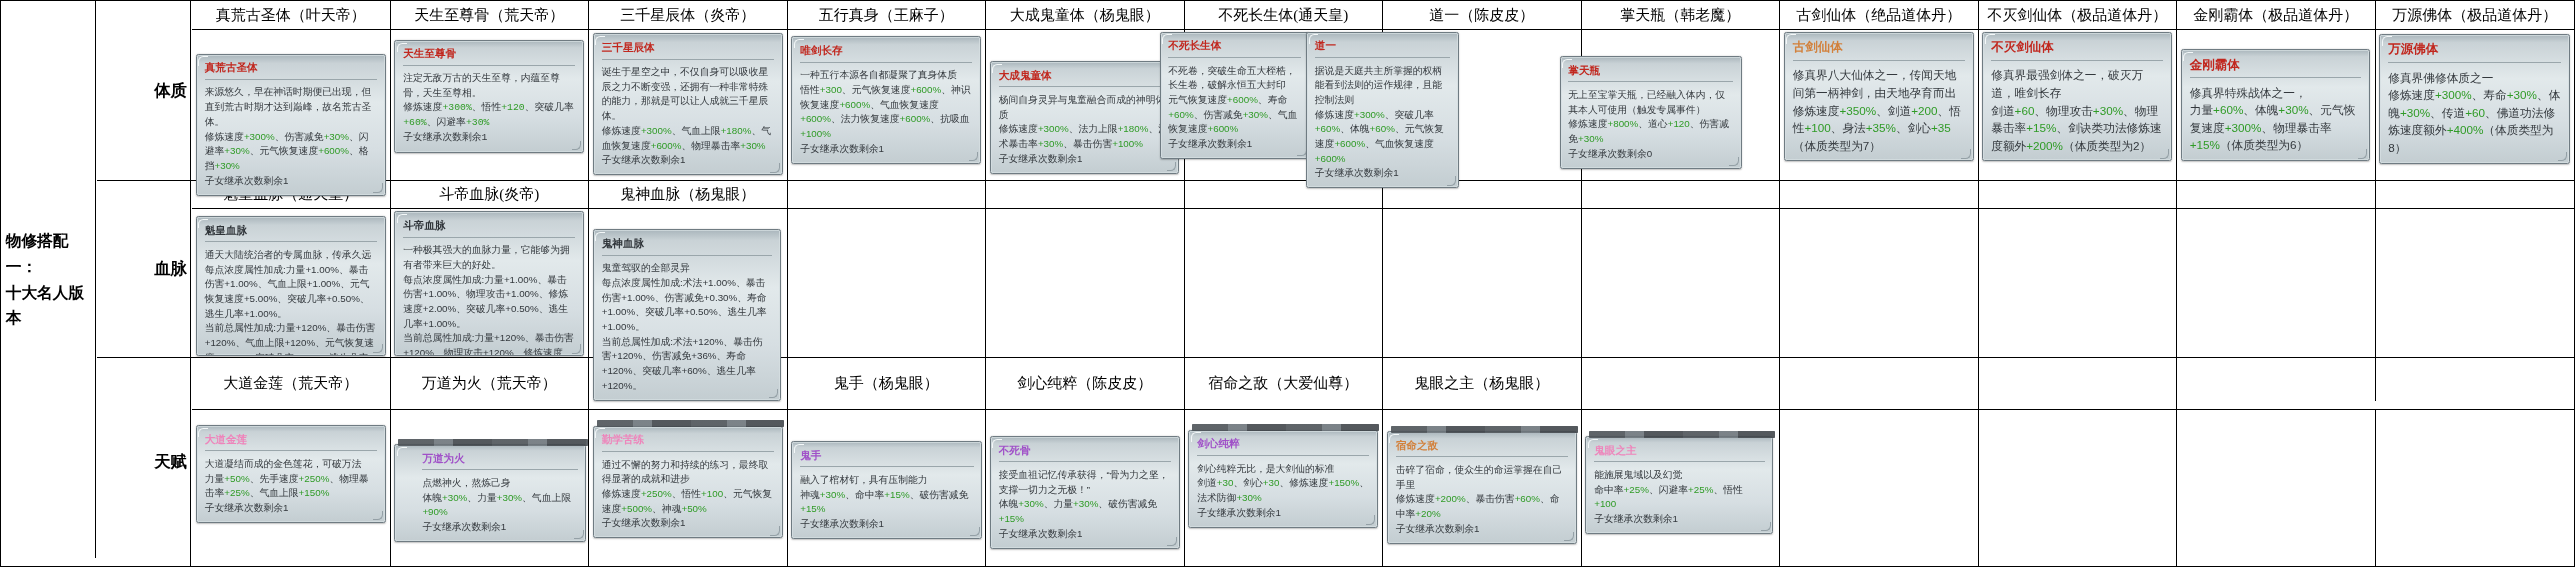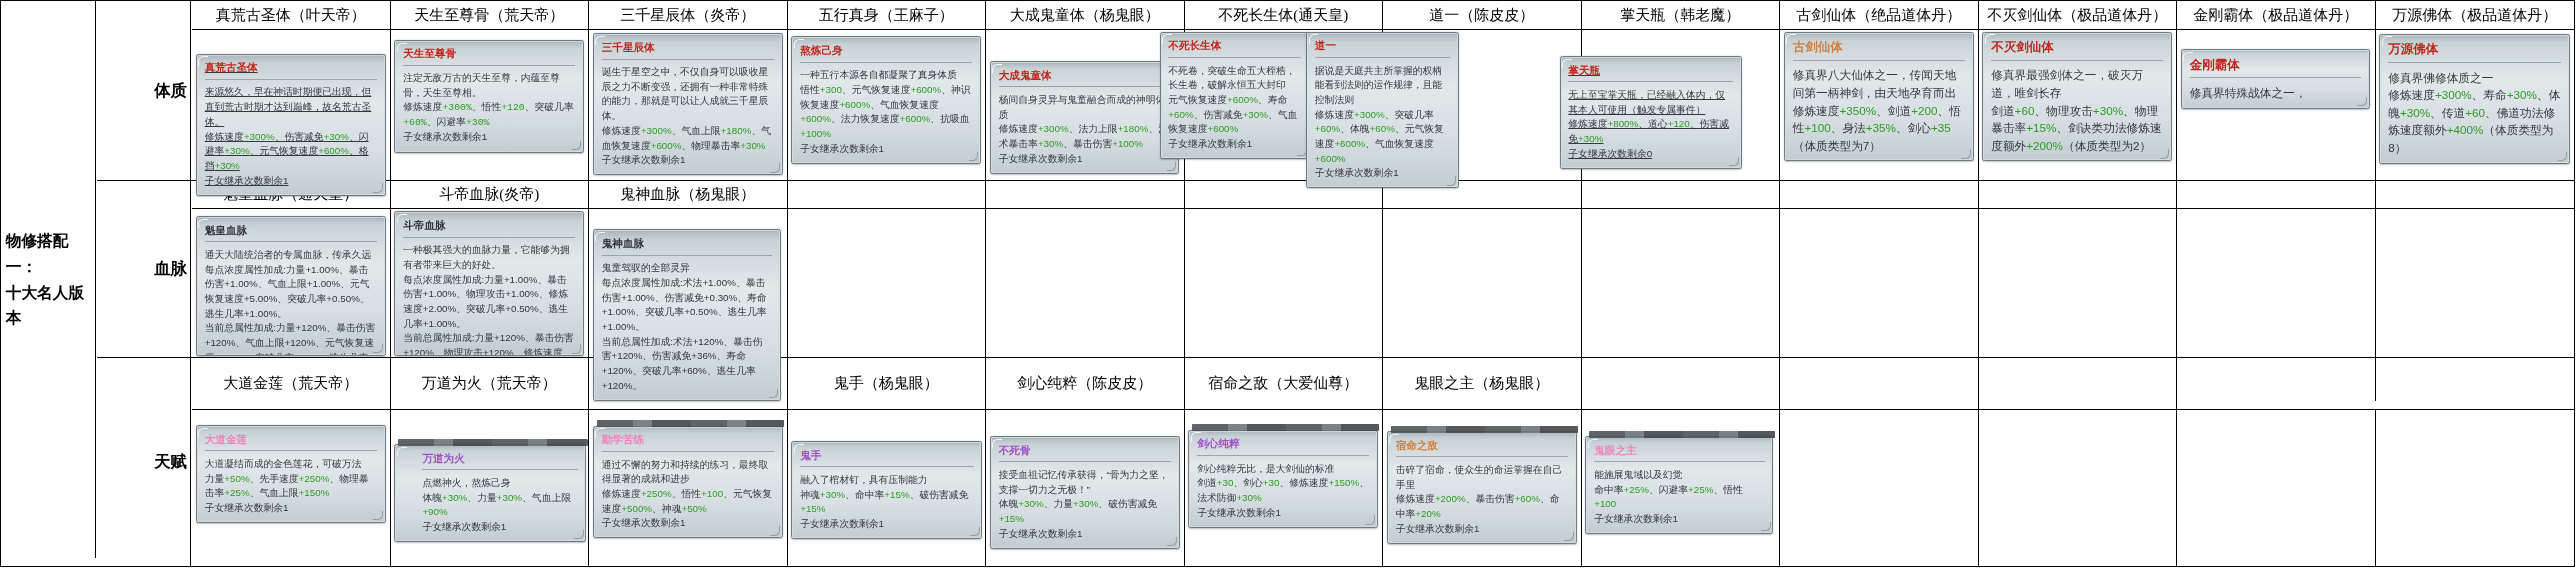--- a/index.html
+++ b/index.html
@@ -72,21 +72,21 @@
           <div class="hdrcell">不死长生体(通天皇)</div>
           <div class="hdrcell">道一（陈皮皮）</div>
           <div class="hdrcell">掌天瓶（韩老魔）</div>
           <div class="hdrcell">古剑仙体（绝品道体丹）</div>
           <div class="hdrcell">不灭剑仙体（极品道体丹）</div>
           <div class="hdrcell">金刚霸体（极品道体丹）</div>
           <div class="hdrcell">万源佛体（极品道体丹）</div>
         </div>
         <div class="bodyrow" style="top: 29px;">
           <div class="cell">
-            <div class="tip tc-host" style="margin-top: 23.5px; text-decoration: underline;">
+            <div class="tip tc-host" style="margin-top: 23.5px;">
               <div class="tip-title tc-red">真荒古圣体</div>
               <div class="tip-body">
                 <div class="tip-line">来源悠久，早在神话时期便已出现，但直到荒古时期才达到巅峰，故名荒古圣体。</div>
                 <div class="tip-line">修炼速度<span class="gv">+300%</span>、伤害减免<span class="gv">+30%</span>、闪避率<span class="gv">+30%</span>、元气恢复速度<span class="gv">+600%</span>、格挡<span class="gv">+30%</span></div>
                 <div class="tip-line">子女继承次数剩余1</div>
               </div>
             </div>
           </div>
           <div class="cell">
             <div class="tip tc-host" style="margin-top: 10px; font-family: Liberation Mono, monospace;">
@@ -103,21 +103,21 @@
               <div class="tip-title tc-red">三千星辰体</div>
               <div class="tip-body">
                 <div class="tip-line">诞生于星空之中，不仅自身可以吸收星辰之力不断变强，还拥有一种非常特殊的能力，那就是可以让人成就三千星辰体。</div>
                 <div class="tip-line">修炼速度<span class="gv">+300%</span>、气血上限<span class="gv">+180%</span>、气血恢复速度<span class="gv">+600%</span>、物理暴击率<span class="gv">+30%</span></div>
                 <div class="tip-line">子女继承次数剩余1</div>
               </div>
             </div>
           </div>
           <div class="cell">
             <div class="tip tc-host" style="margin-top: 6.3px;">
-              <div class="tip-title tc-red">熬炼己身</div>
+              <div class="tip-title tc-red">唯剑长存</div>
               <div class="tip-body">
                 <div class="tip-line">一种五行本源各自都凝聚了真身体质</div>
                 <div class="tip-line">悟性<span class="gv">+300</span>、元气恢复速度<span class="gv">+600%</span>、神识恢复速度<span class="gv">+600%</span>、气血恢复速度<span class="gv">+600%</span>、法力恢复速度<span class="gv">+600%</span>、抗吸血<span class="gv">+100%</span></div>
                 <div class="tip-line">子女继承次数剩余1</div>
               </div>
             </div>
           </div>
           <div class="cell">
             <div class="tip tc-host" style="margin-top: 31px; width: 189px;">
               <div class="tip-title tc-red">大成鬼童体</div>
@@ -142,21 +142,21 @@
             <div class="tip tc-host" style="margin-top: 1.6px; width: 153px; margin-left: -77px;">
               <div class="tip-title tc-red">道一</div>
               <div class="tip-body">
                 <div class="tip-line">据说是天庭共主所掌握的权柄能看到法则的运作规律，且能控制法则</div>
                 <div class="tip-line">修炼速度<span class="gv">+300%</span>、突破几率<span class="gv">+60%</span>、体魄<span class="gv">+60%</span>、元气恢复速度<span class="gv">+600%</span>、气血恢复速度<span class="gv">+600%</span></div>
                 <div class="tip-line">子女继承次数剩余1</div>
               </div>
             </div>
           </div>
           <div class="cell">
-            <div class="tip tc-host" style="margin-top: 26px; width: 182px; margin-left: -22px; text-decoration: underline;">
+            <div class="tip tc-host" style="margin-top: 26px; width: 182px; margin-left: -22px;">
               <div class="tip-title tc-red">掌天瓶</div>
               <div class="tip-body">
                 <div class="tip-line">无上至宝掌天瓶，已经融入体内，仅其本人可使用（触发专属事件）</div>
                 <div class="tip-line">修炼速度<span class="gv">+800%</span>、道心<span class="gv">+120</span>、伤害减免<span class="gv">+30%</span></div>
                 <div class="tip-line">子女继承次数剩余0</div>
               </div>
             </div>
           </div>
           <div class="cell">
             <div class="tip tc-host big" style="margin-top: 1.6px;">
@@ -174,20 +174,21 @@
                 <div class="tip-line">修真界最强剑体之一，破灭万道，唯剑长存</div>
                 <div class="tip-line">剑道<span class="gv">+60</span>、物理攻击<span class="gv">+30%</span>、物理暴击率<span class="gv">+15%</span>、剑诀类功法修炼速度额外<span class="gv">+200%</span>（体质类型为2）</div>
               </div>
             </div>
           </div>
           <div class="cell">
             <div class="tip tc-host big" style="margin-top: 19px; width: 189px;">
               <div class="tip-title tc-red">金刚霸体</div>
               <div class="tip-body">
                 <div class="tip-line">修真界特殊战体之一，</div>
+                <div class="tip-line">力量<span class="gv">+60%</span>、体魄<span class="gv">+30%</span>、元气恢复速度<span class="gv">+300%</span>、物理暴击率<span class="gv">+15%</span>（体质类型为6）</div>
               </div>
             </div>
           </div>
           <div class="cell">
             <div class="tip tc-host big" style="margin-top: 3.9px;">
               <div class="tip-title tc-red">万源佛体</div>
               <div class="tip-body">
                 <div class="tip-line">修真界佛修体质之一</div>
                 <div class="tip-line">修炼速度<span class="gv">+300%</span>、寿命<span class="gv">+30%</span>、体魄<span class="gv">+30%</span>、传道<span class="gv">+60</span>、佛道功法修炼速度额外<span class="gv">+400%</span>（体质类型为8）</div>
               </div>

